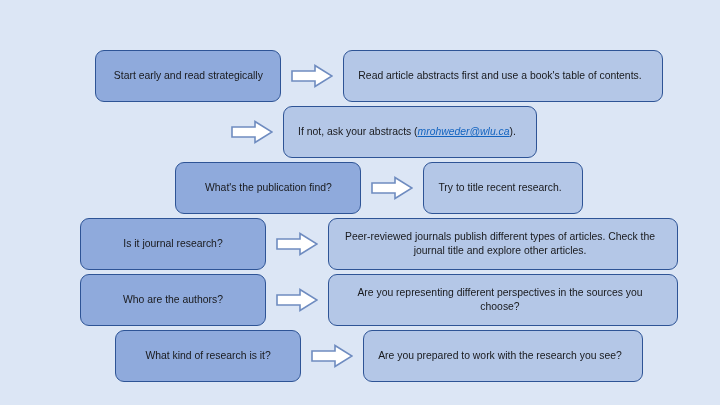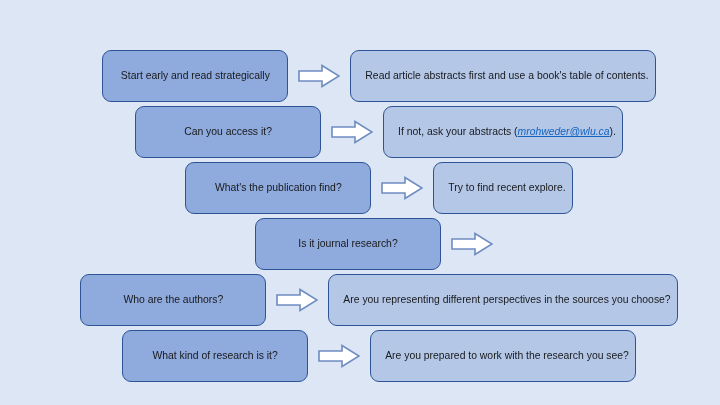--- a/index.html
+++ b/index.html
@@ -48,21 +48,21 @@
   }
   .node.question {
     width: 186px;
     background: #8faadc;
     flex: 0 0 186px;
   }
   .node.answer {
     background: #b4c7e7;
     flex: 1 1 auto;
     padding-left: 14px;
-    padding-right: 6px;
+    padding-right: 20px;
   }
   .arrow-cell {
     flex: 0 0 62px;
     display: flex;
     align-items: center;
     justify-content: center;
   }
   .arrow-cell svg {
     display: block;
   }
@@ -91,23 +91,20 @@
           <polygon points="1,7 24,7 24,1.5 41,12 24,22.5 24,17 1,17" fill="#ffffff" stroke="#6f8cc0" stroke-width="1.6" stroke-linejoin="miter"></polygon>
         </svg>
       </span>
     </div>
     <div class="node answer">
       <span class="node-text">Read article abstracts first and use a book's table of contents.</span>
     </div>
   </div>
 
   <div class="flow-row">
-    <div class="node question">
-      <span class="node-text">Can you access it?</span>
-    </div>
     <div class="arrow-cell">
       <span>
         <svg width="42" height="24" viewBox="0 0 42 24" aria-hidden="true">
           <polygon points="1,7 24,7 24,1.5 41,12 24,22.5 24,17 1,17" fill="#ffffff" stroke="#6f8cc0" stroke-width="1.6" stroke-linejoin="miter"></polygon>
         </svg>
       </span>
     </div>
     <div class="node answer">
       <span class="node-text"><span>If not, ask your abstracts (</span><a class="email-link" href="#">mrohweder@wlu.ca</a><span>).</span></span>
     </div>
@@ -118,34 +115,37 @@
       <span class="node-text">What's the publication find?</span>
     </div>
     <div class="arrow-cell">
       <span>
         <svg width="42" height="24" viewBox="0 0 42 24" aria-hidden="true">
           <polygon points="1,7 24,7 24,1.5 41,12 24,22.5 24,17 1,17" fill="#ffffff" stroke="#6f8cc0" stroke-width="1.6" stroke-linejoin="miter"></polygon>
         </svg>
       </span>
     </div>
     <div class="node answer">
-      <span class="node-text">Try to find recent explore.</span>
+      <span class="node-text">Try to title recent research.</span>
     </div>
   </div>
 
   <div class="flow-row">
     <div class="node question">
       <span class="node-text">Is it journal research?</span>
     </div>
     <div class="arrow-cell">
       <span>
         <svg width="42" height="24" viewBox="0 0 42 24" aria-hidden="true">
           <polygon points="1,7 24,7 24,1.5 41,12 24,22.5 24,17 1,17" fill="#ffffff" stroke="#6f8cc0" stroke-width="1.6" stroke-linejoin="miter"></polygon>
         </svg>
       </span>
+    </div>
+    <div class="node answer">
+      <span class="node-text">Peer-reviewed journals publish different types of articles. Check the journal title and explore other articles.</span>
     </div>
   </div>
 
   <div class="flow-row">
     <div class="node question">
       <span class="node-text">Who are the authors?</span>
     </div>
     <div class="arrow-cell">
       <span>
         <svg width="42" height="24" viewBox="0 0 42 24" aria-hidden="true">

